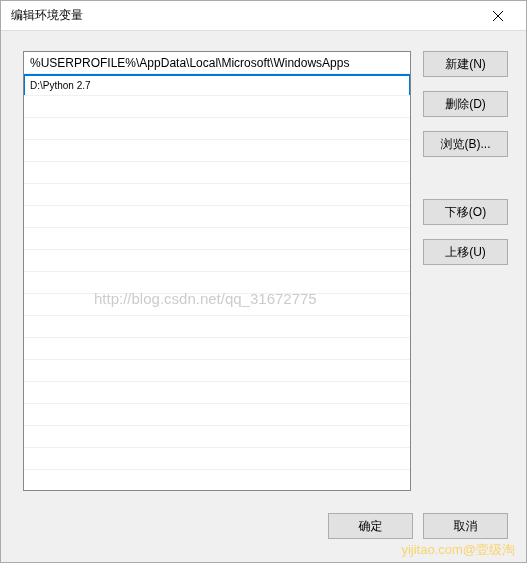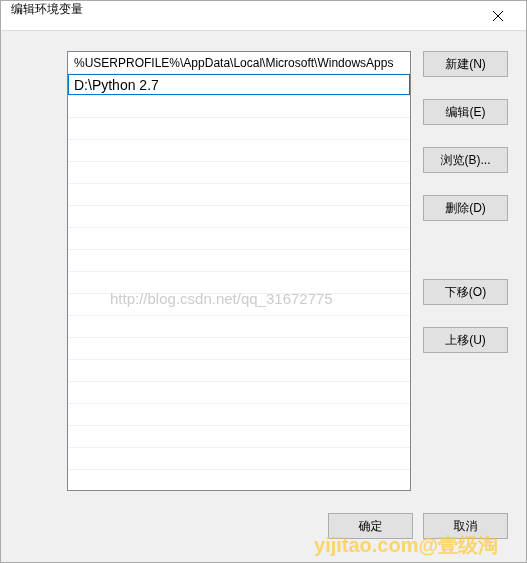--- a/index.html
+++ b/index.html
@@ -1,35 +1,35 @@
 <!DOCTYPE html>
 <html><head>
 <meta charset="utf-8">
 <style>
 * { box-sizing: border-box; margin: 0; padding: 0; }
 body { font-family: "Microsoft YaHei", "Segoe UI", Tahoma, sans-serif; font-size: 12px; background: #f0f0f0; width: 527px; height: 563px; overflow: hidden; }
 .dialog { width: 527px; height: 563px; background: #f0f0f0; border: 1px solid #aaa; display: flex; flex-direction: column; }
-.titlebar { height: 30px; background: #fff; border-bottom: 1px solid #ddd; display: flex; align-items: flex-start; padding: 0 8px 0 10px; }
+.titlebar { height: 30px; background: #fff; border-bottom: 1px solid #ddd; display: flex; align-items: center; padding: 0 8px 0 10px; }
 .title { flex: 1; font-size: 12px; color: #000; }
 .close-btn { width: 40px; height: 30px; display: flex; align-items: center; justify-content: center; cursor: pointer; font-size: 14px; }
 .close-btn svg { width: 10px; height: 10px; }
 .content { flex: 1; padding: 20px 18px 8px 22px; display: flex; gap: 12px; }
-.listbox { flex: 1; background: #fff; border: 1px solid #828790; height: 440px; overflow: hidden; margin-left: 44px; }
+.listbox { flex: 1; background: #fff; border: 1px solid #828790; height: 440px; overflow: hidden; }
 .list-row { height: 22px; line-height: 22px; padding: 0 6px; font-size: 12px; border-bottom: 1px solid #f0f0f0; white-space: nowrap; overflow: hidden; }
 .list-row.selected { background: #0078d7; color: #fff; padding: 0; }
-.edit-input { width: 100%; height: 100%; border: none; outline: none; background: #fff; font-family: inherit; font-size: 14px; padding: 0 5px; margin: 1px; box-sizing: border-box; }
+.edit-input { width: 100%; height: 100%; border: none; outline: none; background: #fff; font-family: inherit; font-size: 10px; padding: 0 5px; margin: 1px; box-sizing: border-box; }
 .list-row.selected .edit-input { width: calc(100% - 2px); height: calc(100% - 2px); }
 .empty-row { height: 22px; border-bottom: 1px solid #f0f0f0; }
-.sidebar { width: 85px; display: flex; flex-direction: column; gap: 8px; }
+.sidebar { width: 85px; display: flex; flex-direction: column; gap: 0; }
 .btn { width: 85px; height: 26px; background: #e1e1e1; border: 1px solid #adadad; font-size: 12px; font-family: inherit; cursor: pointer; margin-bottom: 14px; }
 .gap { height: 28px; }
 .footer { height: 48px; display: flex; justify-content: flex-end; align-items: center; gap: 10px; padding: 0 18px 12px 0; }
 .footer .btn { margin-bottom: 12px; }
-.watermark { position: absolute; top: 290px; left: 110px; color: #ccc; font-size: 15px; font-family: Arial, sans-serif; pointer-events: none; z-index: 1; }
-.watermark2 { position: absolute; bottom: 4px; right: 29px; color: rgba(255,200,50,0.7); font-size: 20px; font-weight: bold; pointer-events: none; z-index: 2; }
+.watermark { position: absolute; top: 290px; left: 94px; color: #ccc; font-size: 15px; font-family: Arial, sans-serif; pointer-events: none; z-index: 1; }
+.watermark2 { position: absolute; bottom: 4px; right: 12px; color: rgba(255,200,50,0.7); font-size: 13px; font-weight: normal; pointer-events: none; z-index: 2; }
 </style>
 </head>
 <body>
 
 <div class="dialog">
   <div class="titlebar">
     <span class="title">编辑环境变量</span>
     <div class="close-btn">
       <svg viewBox="0 0 10 10">
           <path d="M0 0 L10 10 M10 0 L0 10" stroke="#000" stroke-width="1" fill="none"></path>
@@ -55,23 +55,22 @@
       <div class="empty-row"></div>
       <div class="empty-row"></div>
       <div class="empty-row"></div>
       <div class="empty-row"></div>
       <div class="empty-row"></div>
       <div class="empty-row"></div>
       <div class="empty-row"></div>
     </div>
     <div class="sidebar">
       <button class="btn">新建(N)</button>
-      <button class="btn">编辑(E)</button>
+      <button class="btn">删除(D)</button>
       <button class="btn">浏览(B)...</button>
-      <button class="btn">删除(D)</button>
       <div class="gap"></div>
       <button class="btn">下移(O)</button>
       <button class="btn">上移(U)</button>
       <div class="gap"></div>
     </div>
   </div>
   <div class="footer">
     <button class="btn">确定</button>
     <button class="btn">取消</button>
   </div>

